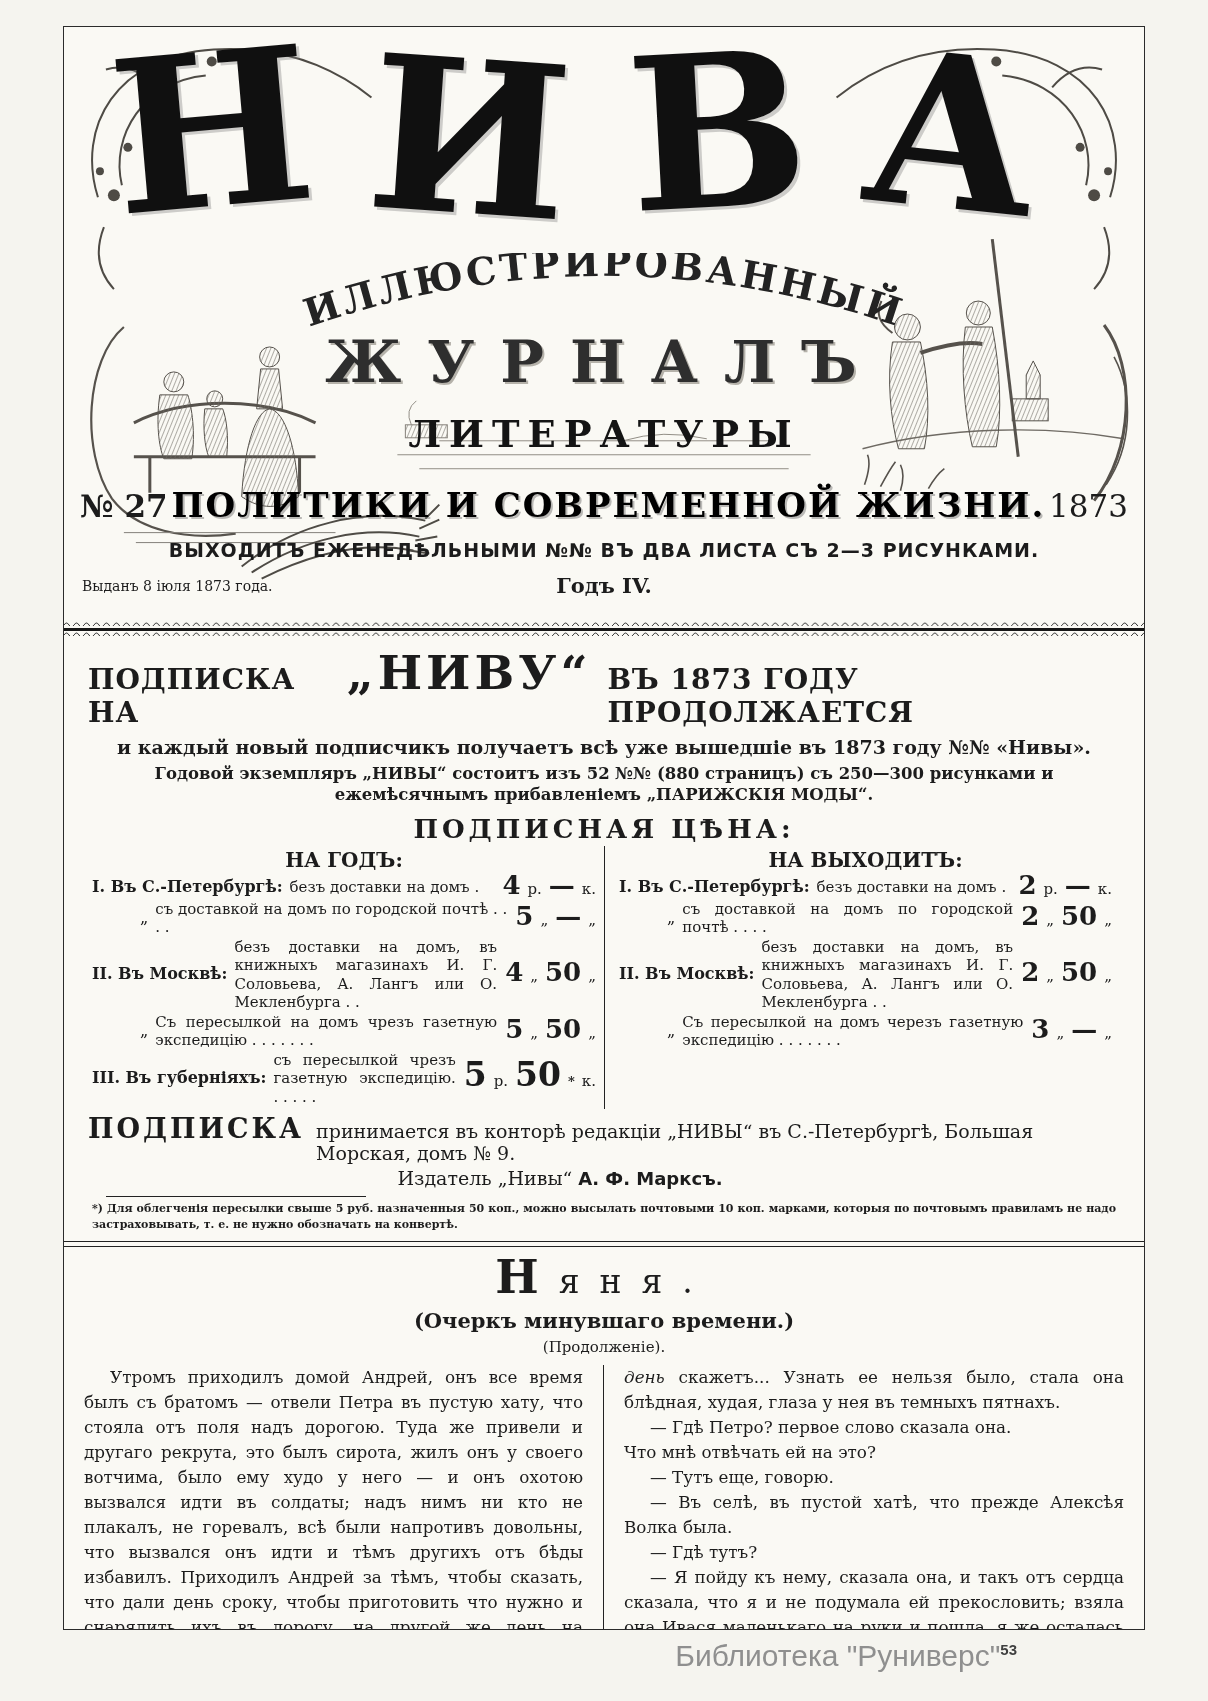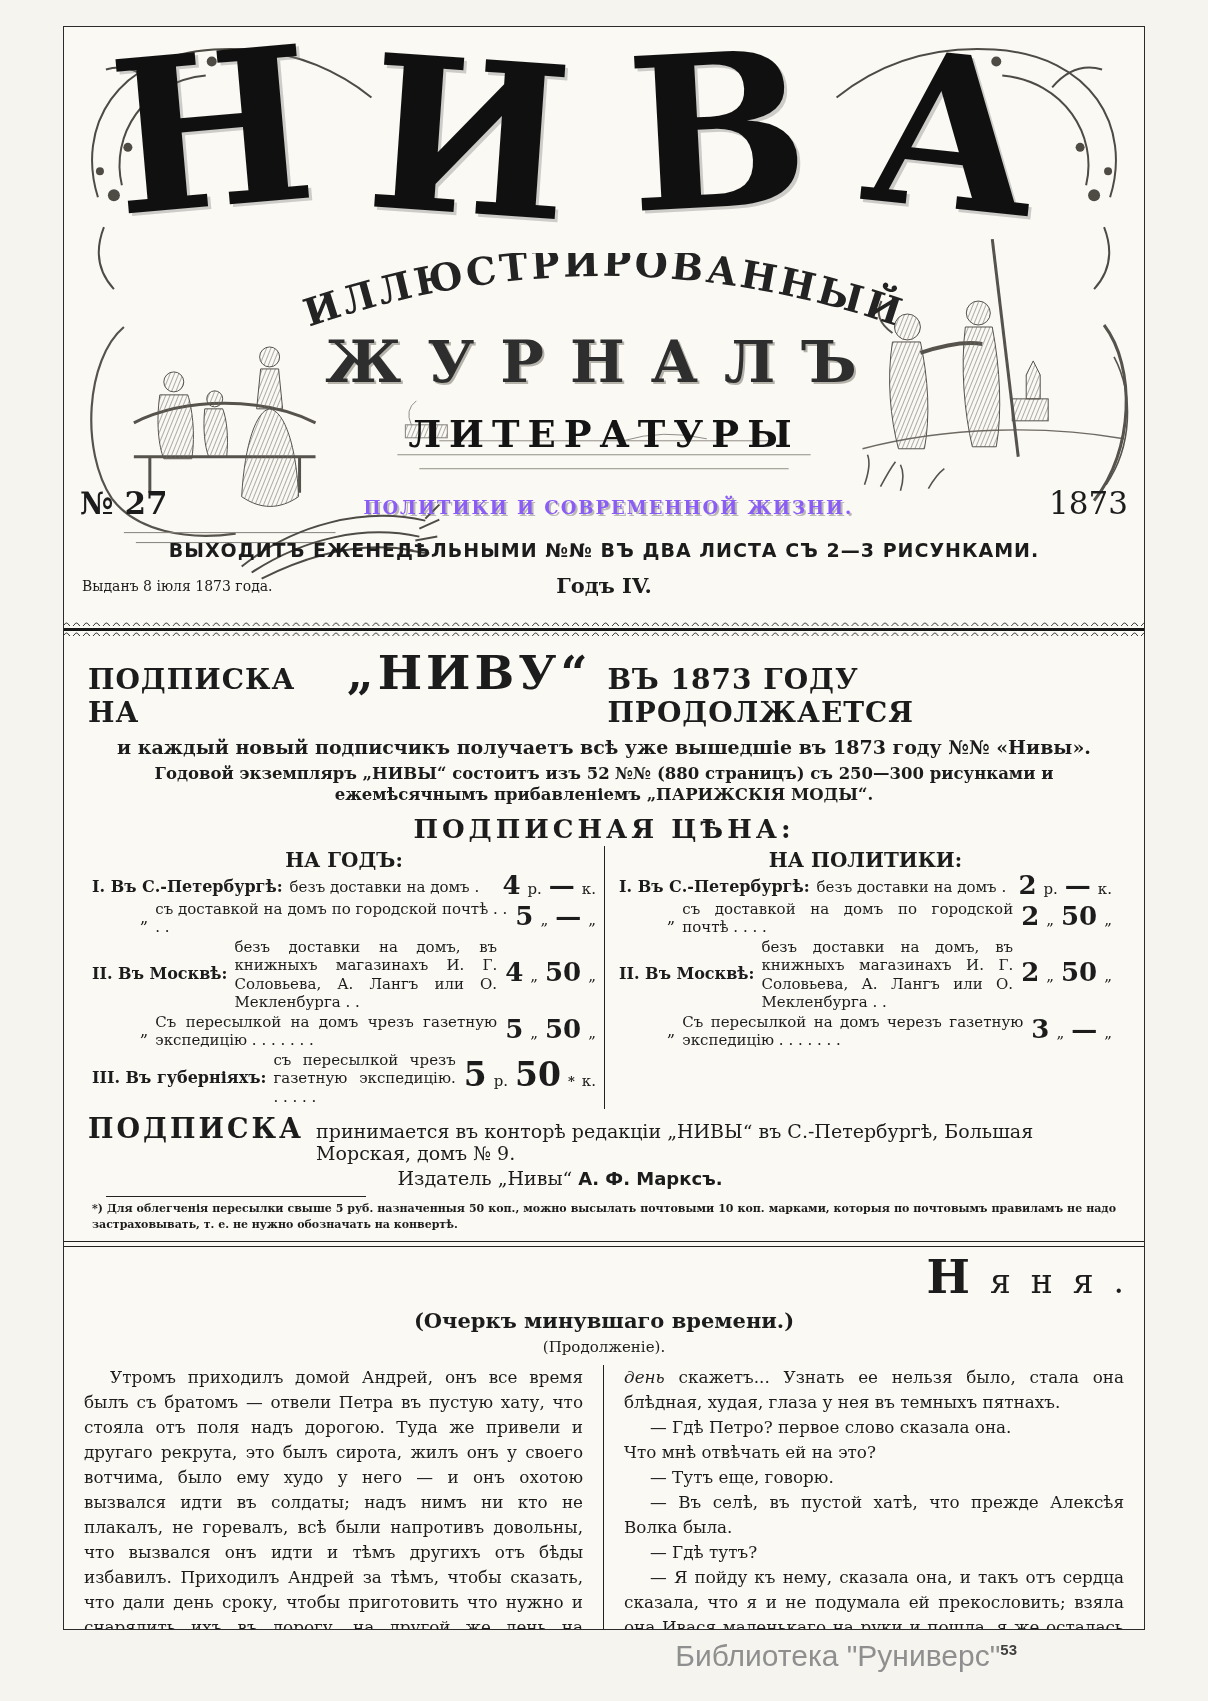--- a/index.html
+++ b/index.html
@@ -21,21 +21,21 @@
   .mh-arch{position:absolute;top:226px;left:50%;transform:translateX(-50%);z-index:1;}
   .arch-text{font-family:"DejaVu Serif",serif;font-weight:bold;font-size:38px;fill:#232323;letter-spacing:3px;}
   .mh-journal{position:absolute;top:302px;left:0;width:100%;text-align:center;z-index:1;
     font-weight:bold;font-size:58px;line-height:66px;letter-spacing:26px;color:#2e2e2e;
     text-shadow:2px 2px 0 #b5b2aa;}
   .mh-lit{position:absolute;top:386px;left:0;width:100%;text-align:center;z-index:1;
     font-weight:bold;font-size:37px;line-height:42px;letter-spacing:8px;color:#141414;}
   .mh-politics-row{position:absolute;top:458px;left:0;width:100%;z-index:1;
     display:flex;align-items:baseline;justify-content:space-between;padding:0 16px;box-sizing:border-box;}
   .mh-issue{font-size:31px;font-weight:bold;}
-  .mh-politics{font-size:18px;font-weight:bold;letter-spacing:2px;color:#8b5cf6;
+  .mh-politics{font-size:34px;font-weight:bold;letter-spacing:2px;color:#000000;
     text-shadow:2px 2px 0 rgba(90,90,90,.4);}
   .mh-year{font-size:31px;}
   .mh-freq{position:absolute;top:512px;left:0;width:100%;text-align:center;z-index:1;
     font-family:"DejaVu Sans",sans-serif;font-weight:bold;font-size:19px;letter-spacing:1px;}
   .mh-issued-row{position:absolute;top:546px;left:0;width:100%;z-index:1;
     display:flex;align-items:center;padding:0 18px;box-sizing:border-box;}
   .mh-issued{flex:1;font-size:14px;}
   .mh-volume{flex:0;font-size:21px;font-weight:bold;white-space:nowrap;}
   .mh-issued-spacer{flex:1;}
 
@@ -66,21 +66,21 @@
   .office-lead{font-weight:bold;font-size:27px;letter-spacing:3px;line-height:26px;}
   .office-rest{font-size:19px;}
   .publisher-line{text-align:center;padding-right:88px;font-size:19px;margin-top:3px;}
   .publisher-name{font-family:"DejaVu Sans",sans-serif;font-weight:bold;font-size:18px;}
   .footnote-rule{width:260px;border-top:1.2px solid #222;margin:7px 0 4px 18px;}
   .footnote-text{font-size:11px;line-height:16px;font-weight:bold;text-align:justify;margin:0 4px;}
   .double-rule{height:4px;border-top:1.5px solid #222;border-bottom:1px solid #222;margin:8px 0 0;}
 
   
   .article{padding-top:10px;}
-  .article-title{margin:0;text-align:right;font-weight:normal;font-size:33px;letter-spacing:20px;line-height:40px;}
+  .article-title{margin:0;text-align:center;font-weight:normal;font-size:33px;letter-spacing:20px;line-height:40px;}
   .article-title::first-letter{font-size:46px;font-weight:bold;}
   .article-subtitle{text-align:center;font-weight:bold;font-size:21px;margin-top:6px;}
   .article-continuation{text-align:center;font-size:15px;margin-top:5px;}
   .article-cols{display:flex;align-items:stretch;margin-top:9px;}
   .a-col{width:50%;box-sizing:border-box;padding:0 20px;}
   .a-col.left{border-right:1.5px solid #222;}
   .a-col p{margin:0;text-align:justify;font-size:16.8px;line-height:25px;}
   .a-col p.indent{text-indent:26px;}
   .a-col p.noindent{text-indent:0;}
 
@@ -259,21 +259,21 @@
             <b class="pr-num">5</b>
             <span class="pr-unit">р.</span>
             <b class="pr-num">50</b>
             <sup class="pr-star">*</sup>
             <span class="pr-unit">к.</span>
           </span>
         </div>
       </div>
 
       <div class="price-col right">
-        <div class="price-col-header">НА ПОЛИТИКИ:</div>
+        <div class="price-col-header">НА ВЫХОДИТЪ:</div>
 
         <div class="price-row">
           <span class="pr-label">I. Въ С.-Петербургѣ:</span>
           <span class="pr-desc">безъ доставки на домъ .</span>
           <span class="pr-price">
             <b class="pr-num">2</b>
             <span class="pr-unit">р.</span>
             <b class="pr-num">—</b>
             <span class="pr-unit">к.</span>
           </span>

